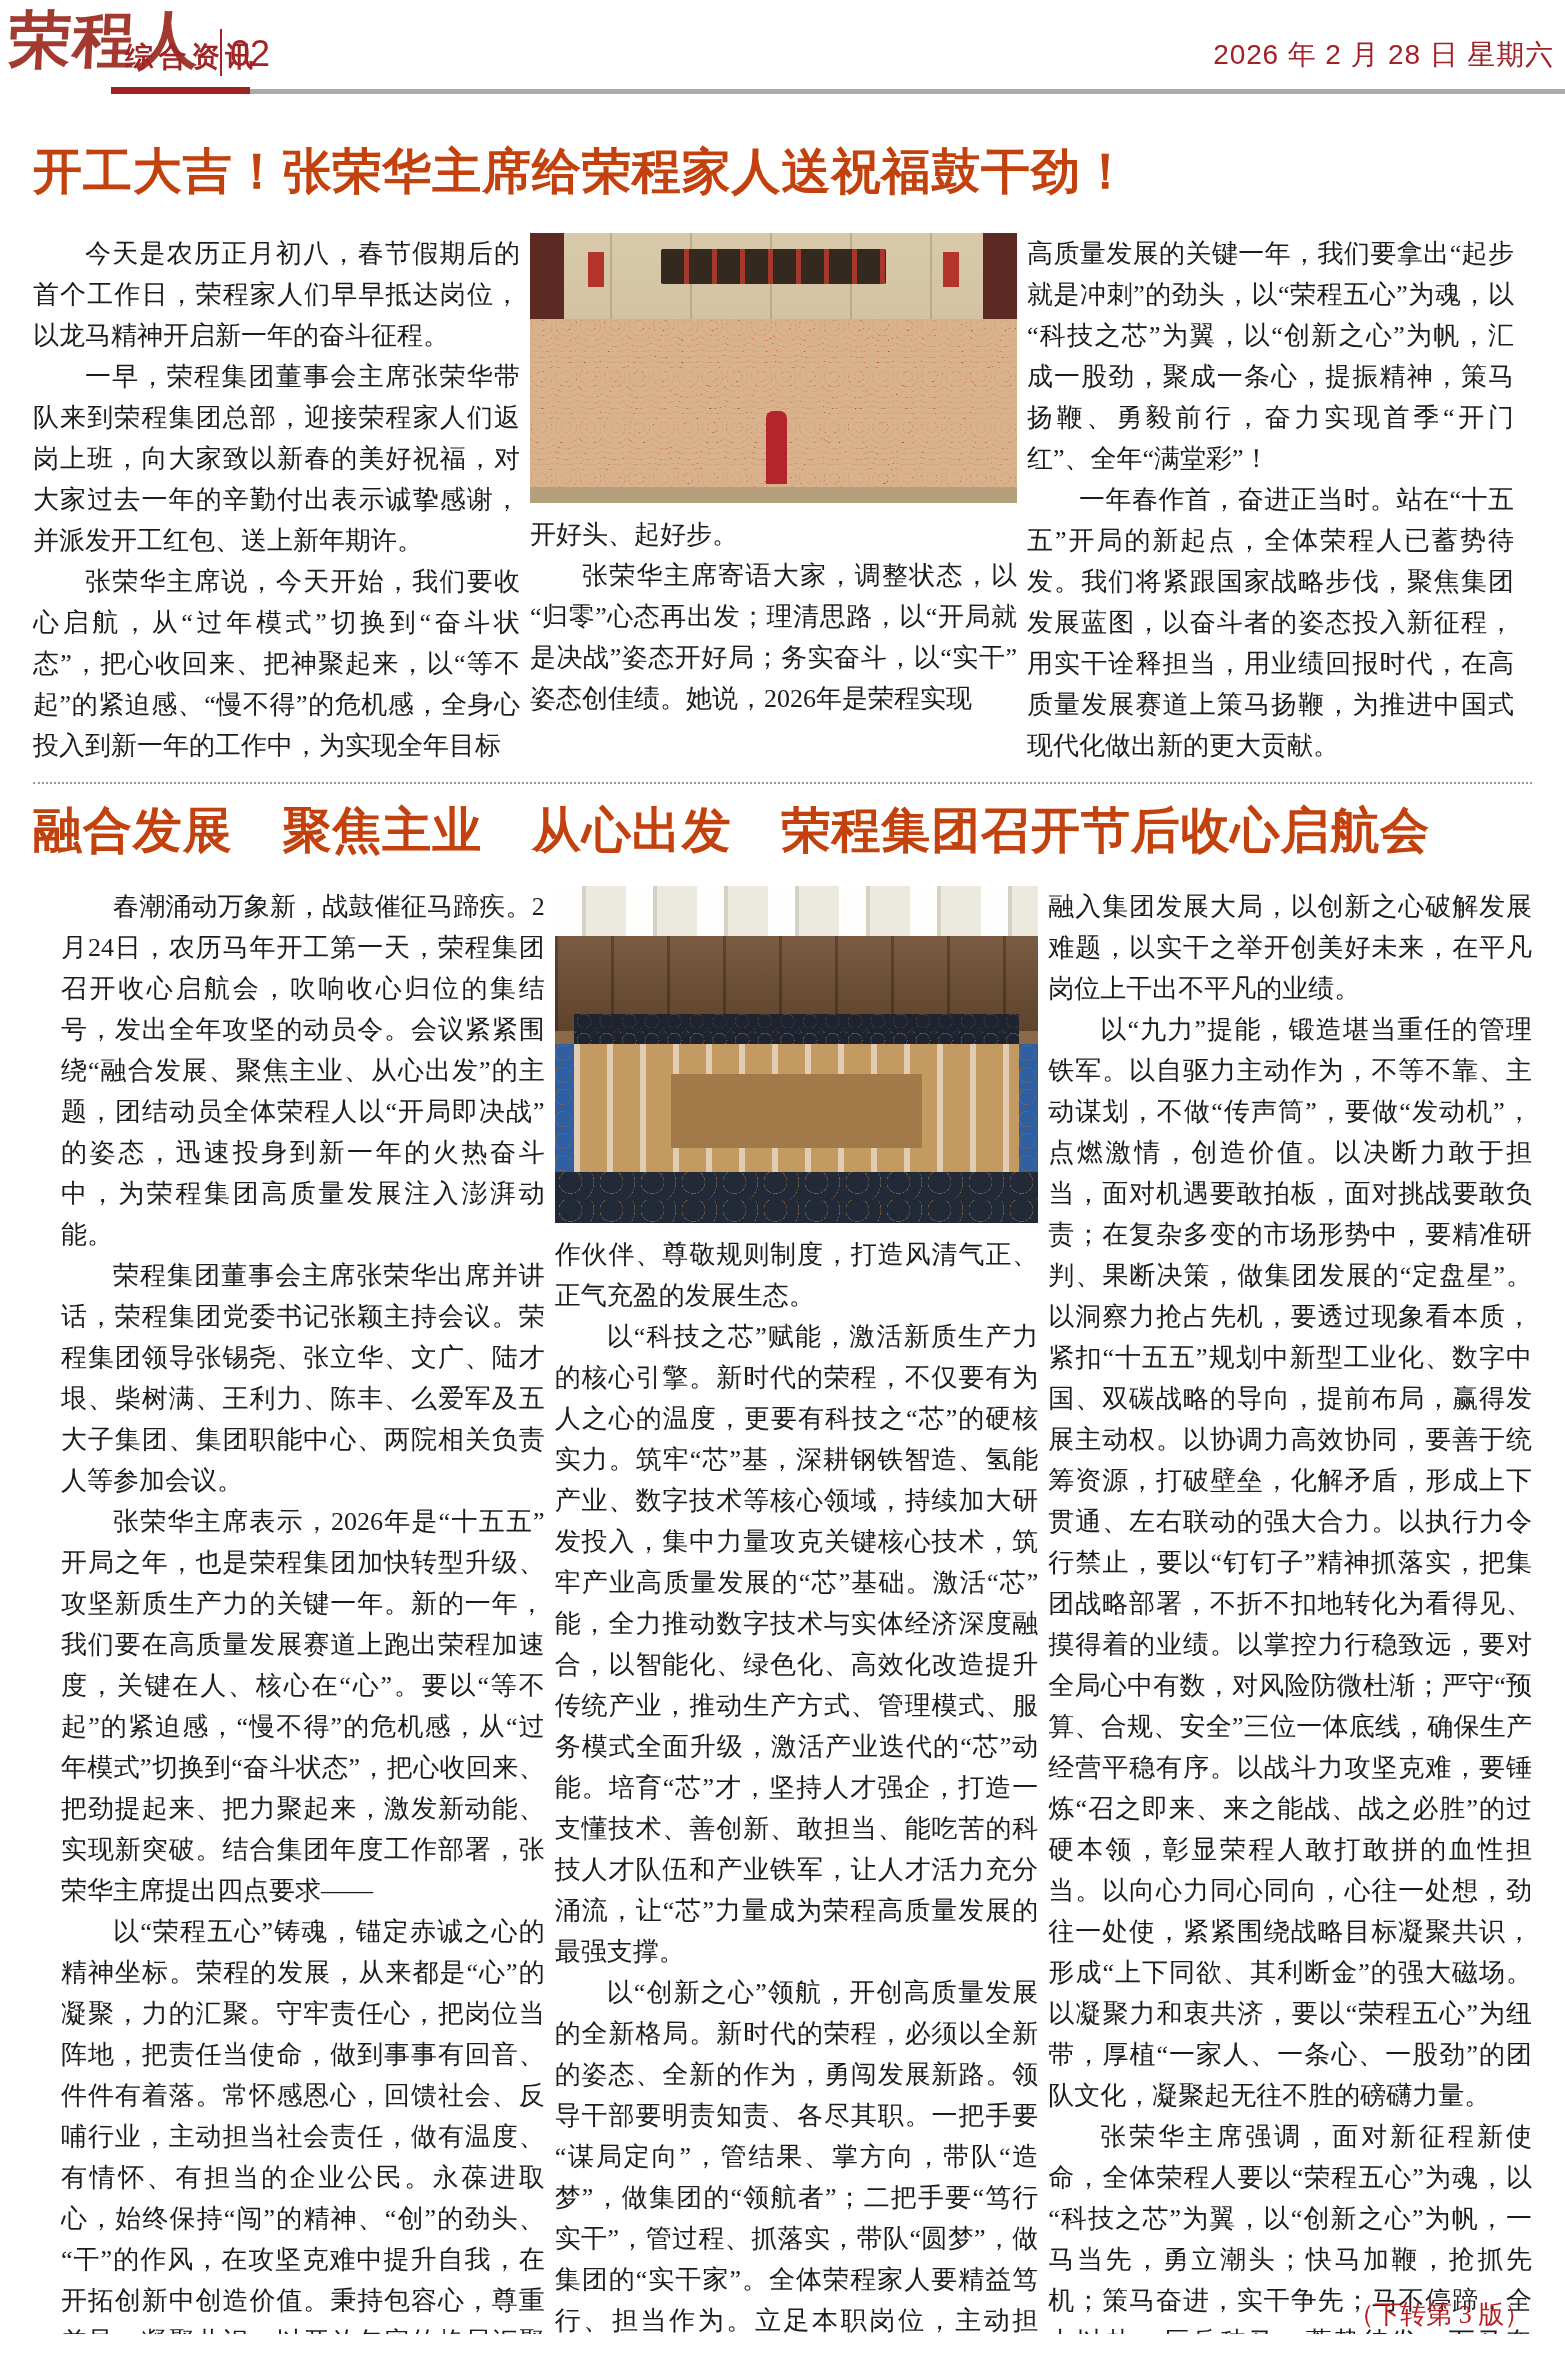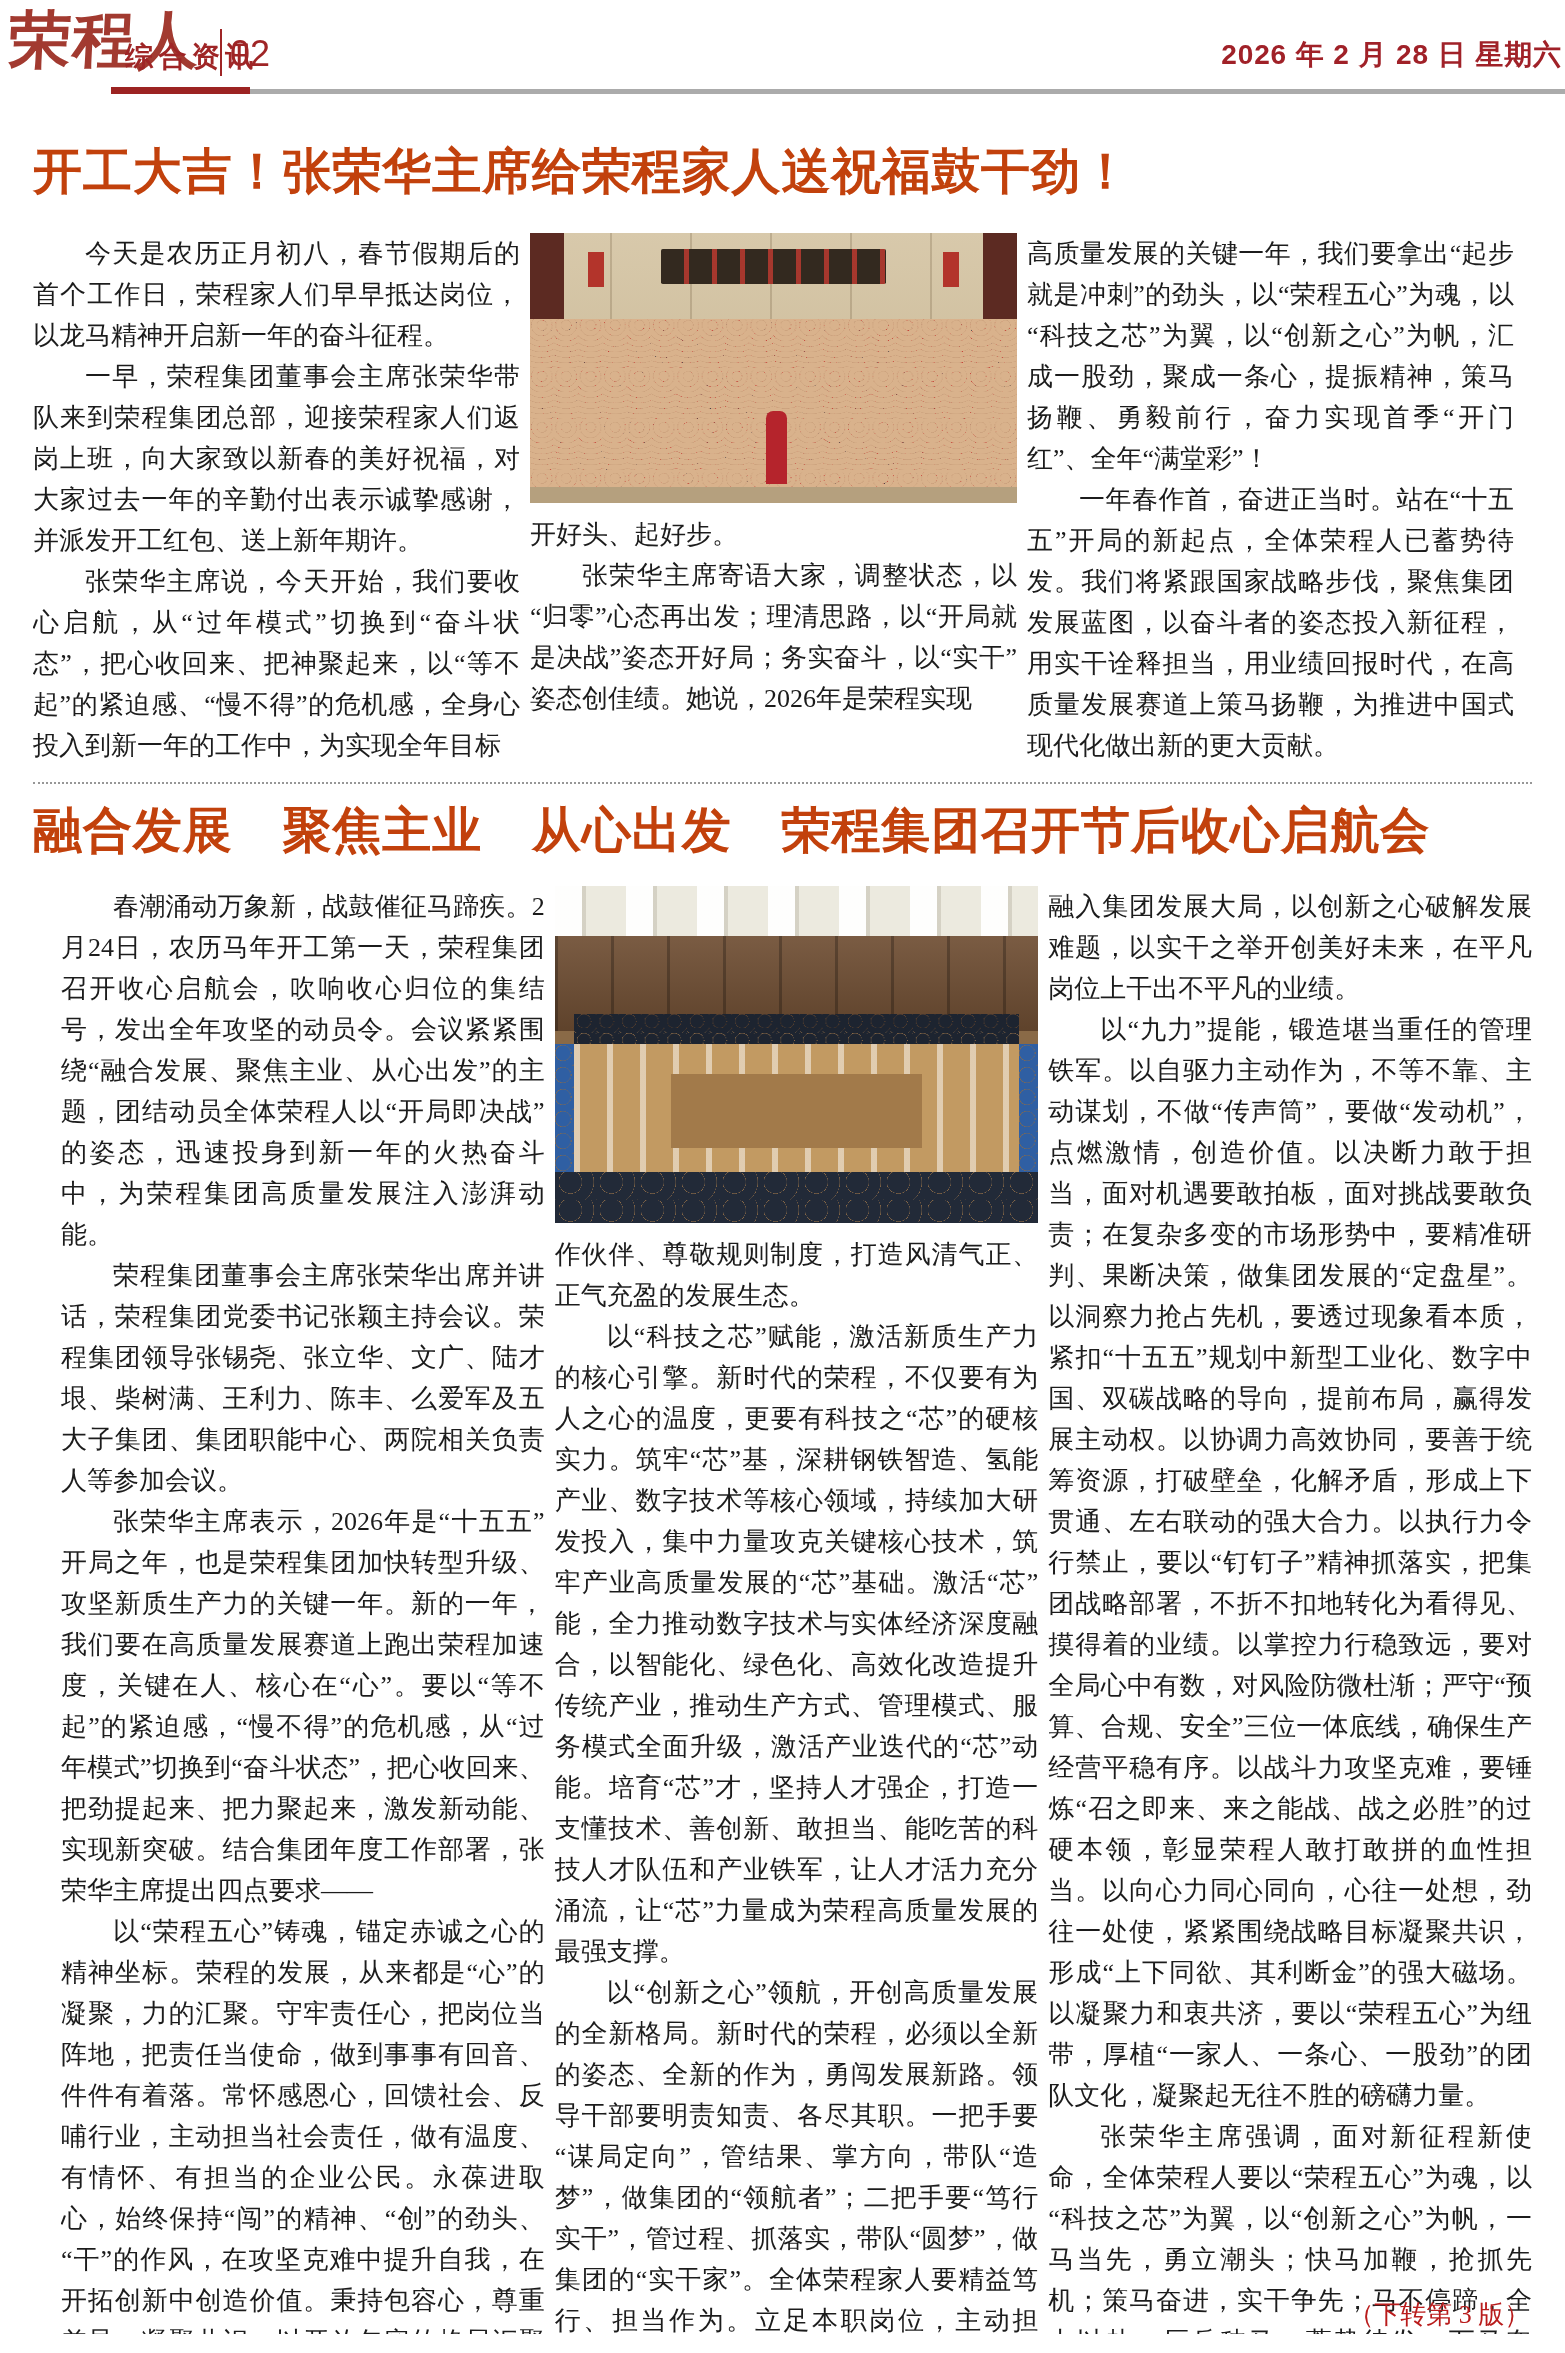--- a/index.html
+++ b/index.html
@@ -16,21 +16,21 @@
   .mh-section{
     position:absolute;left:125px;top:38px;font-size:28px;font-weight:bold;color:#9f2526;
     letter-spacing:5.4px;font-family:Liberation Sans, sans-serif;
   }
   .mh-vrule{position:absolute;left:220px;top:29px;width:1.8px;height:47px;background:#9f2526;}
   .mh-pagenum{
     position:absolute;left:230px;top:33px;font-size:36px;color:#9f2526;
     font-family:"Liberation Sans","DejaVu Sans",sans-serif;
   }
   .mh-date{
-    position:absolute;right:3px;top:36px;font-size:28px;font-weight:bold;color:#a02128;
+    position:absolute;right:11px;top:36px;font-size:28px;font-weight:normal;color:#a02128;
     font-family:"Liberation Sans","DejaVu Sans",sans-serif;letter-spacing:0.9px;text-align:right;
   }
   .rule-red{position:absolute;left:111px;top:87px;width:139px;height:7.2px;background:#9c2322;}
   .rule-gray{position:absolute;left:250px;right:0;top:89px;height:4.5px;background:#ababab;}
   
   .a-title{
     font-weight:bold;color:#c2410c;font-size:49px;line-height:1.2;
     letter-spacing:0.9px;margin:0 33px;
   }
   .a1-title{margin-top:49px;}

